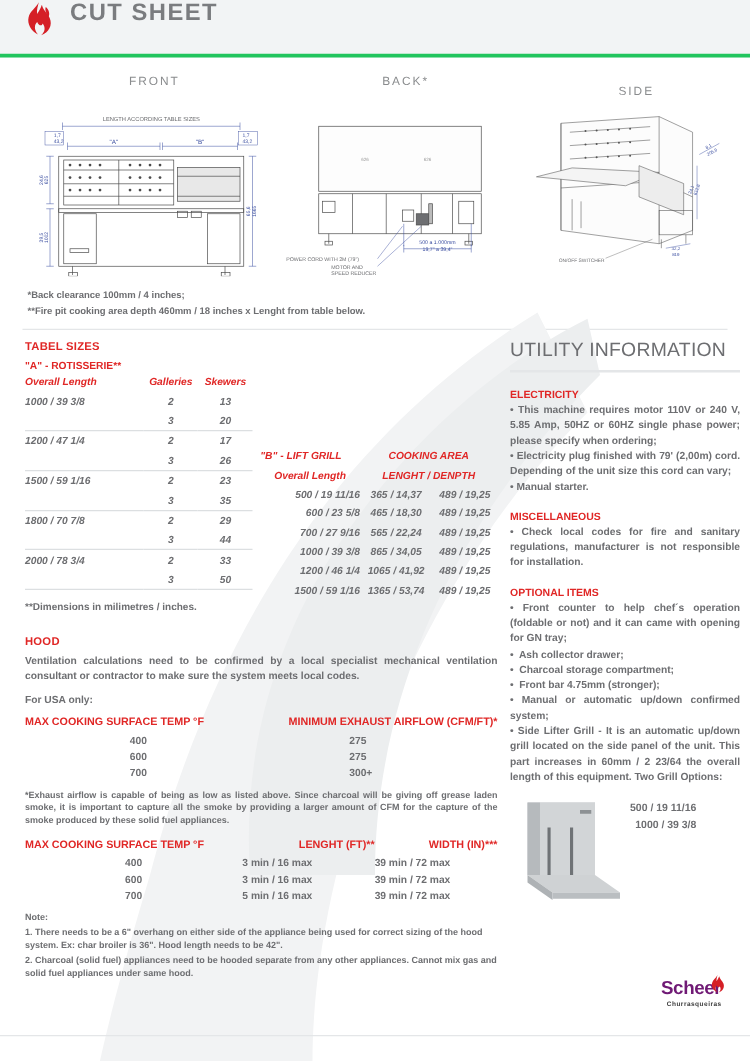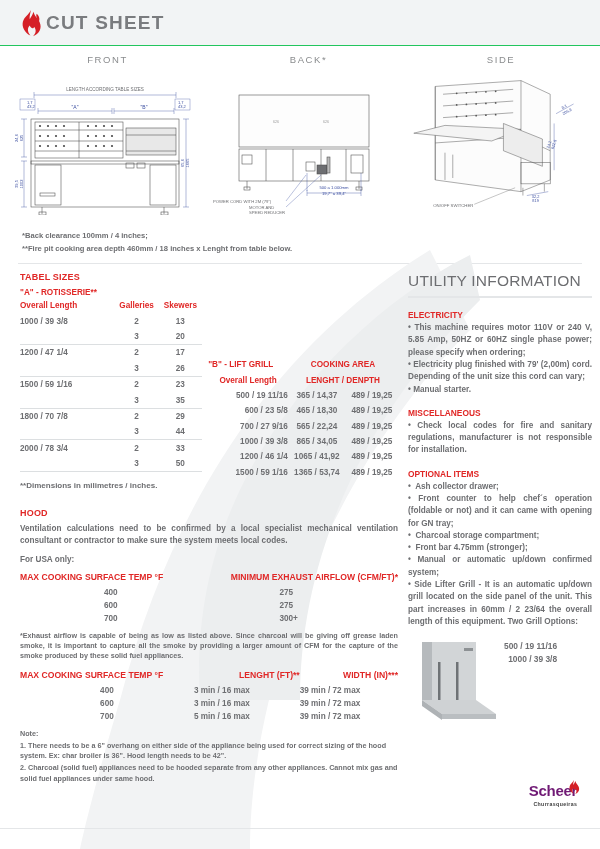--- a/index.html
+++ b/index.html
@@ -15,34 +15,34 @@
   
   .watermark {
     position: absolute; left: 0; top: 0; width: 600px; height: 849px;
     pointer-events: none; z-index: 0;
   }
 
   
   .header {
     position: relative; z-index: 2;
     height: 46px; background: #f2f4f5;
-    display: flex; align-items: center; gap: 0;
+    display: flex; gap: 10px;
     padding-left: 16px;
-    border-bottom: 1px solid #22c55e;
+    border-bottom: 3px solid #22c55e;
   }
   .header-title {
     font-size: 19px; font-weight: bold; letter-spacing: 1.2px;
     color: #7a7c7f;
   }
   .flame-logo { width: 30px; height: 30px; display:block; }
 
   
   .drawings {
     position: relative; z-index: 2;
-    display: flex; padding: 6px 4px 0 4px; height: 180px;
+    display: flex; padding: 6px 4px 0 20px; height: 180px; align-items: center;
   }
   .dcol { flex: 1; position: relative; }
   .dcol.front { flex: 0 0 207px; }
   .dcol.back  { flex: 0 0 195px; }
   .dcol.side  { flex: 1; }
   .view-label {
     text-align: center; font-size: 9.5px; letter-spacing: 1.6px;
     color: #8a8c8e; padding-top: 2px;
   }
   .dwg { width: 100%; display: block; }
@@ -66,21 +66,21 @@
   }
 
   
   .tbl-flex { display: flex; gap: 6px; }
   .tbl-A { width: 192px; }
   .tbl-B { width: 200px; padding-top: 70px; }
 
   .thead-red {
     color: #e02726; font-weight: bold; font-size: 8.2px; line-height: 1.35;
   }
-  table.tsz { width: 100%; border-collapse: collapse; }
+  table.tsz { width: 100%; border-collapse: collapse; font-style: italic; }
   table.tsz td {
     font-size: 8.2px; font-weight: bold; color: #6d6e71;
     padding: 3.2px 0; vertical-align: middle;
   }
   table.tsz tr.sep td { border-bottom: 1px solid #dcdfe1; }
   .ta-c { text-align: center; }
   .ta-r { text-align: right; }
 
   .dim-note {
     font-size: 8px; font-weight: bold; color: #6d6e71; margin-top: 9px;
@@ -536,22 +536,22 @@
       <div class="util-p">• <span>Manual starter.</span></div>
     </div>
 
     <div class="util-block">
       <div class="util-h">MISCELLANEOUS</div>
       <div class="util-p">• <span>Check local codes for fire and sanitary regulations, manufacturer is not responsible for installation.</span></div>
     </div>
 
     <div class="util-block">
       <div class="util-h">OPTIONAL ITEMS</div>
+      <div class="util-p">• <span>Front counter to help chef´s operation (foldable or not) and it can came with opening for GN tray;</span></div>
       <div class="util-p">•&nbsp; <span>Ash collector drawer;</span></div>
-      <div class="util-p">• <span>Front counter to help chef´s operation (foldable or not) and it can came with opening for GN tray;</span></div>
       <div class="util-p">•&nbsp; <span>Charcoal storage compartment;</span></div>
       <div class="util-p">•&nbsp; <span>Front bar 4.75mm (stronger);</span></div>
       <div class="util-p">• <span>Manual or automatic up/down confirmed system;</span></div>
       <div class="util-p">• <span>Side Lifter Grill - It is an automatic up/down grill located on the side panel of the unit. This part increases in 60mm / 2 23/64 the overall length of this equipment. Two Grill Options:</span></div>
     </div>
 
     <div class="opt-img-row">
       <svg width="90" height="92" viewBox="0 0 90 92">
         <rect x="14" y="2" width="54" height="58" fill="#c9ccce"></rect>
         <rect x="14" y="2" width="10" height="58" fill="#b6babd"></rect>

